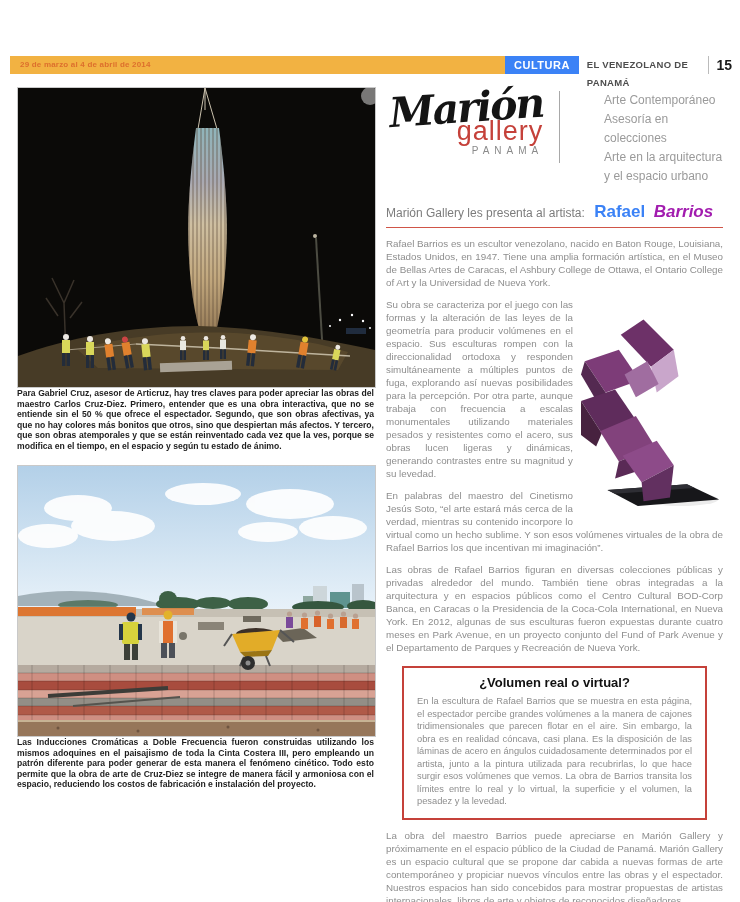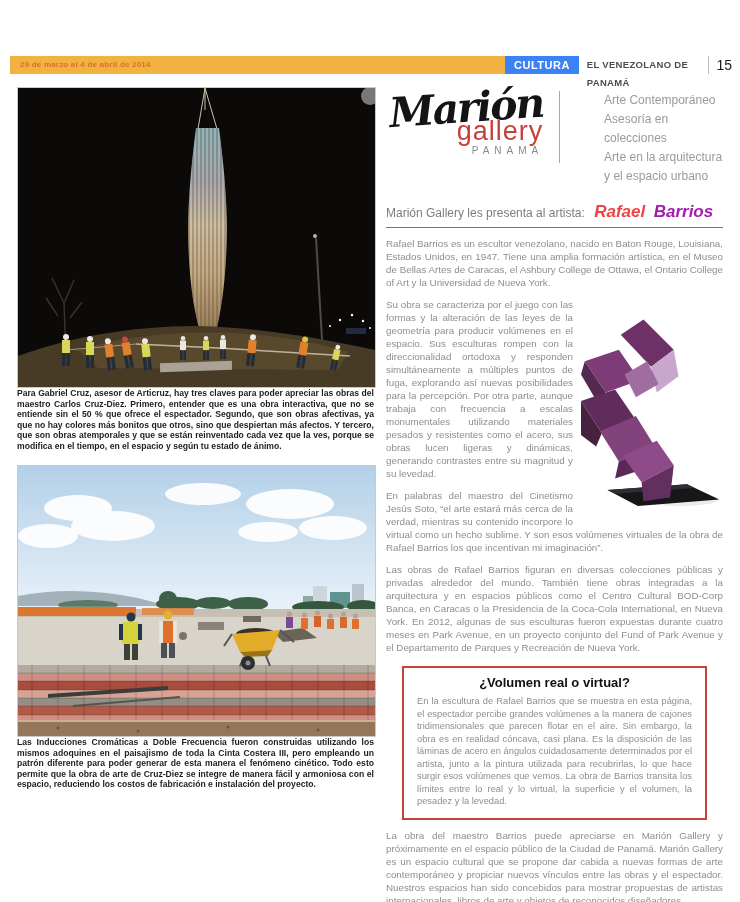--- a/index.html
+++ b/index.html
@@ -7,42 +7,42 @@
     width:740px;height:902px;position:relative;background:#ffffff;
     font-family:"Liberation Sans",sans-serif;overflow:hidden;
   }
   
   .masthead{position:absolute;top:56px;left:10px;width:722px;height:18px;display:flex;align-items:stretch;}
   .date-bar{flex:0 0 485px;background:#f2b242;color:#dd6f2d;font-size:8px;font-weight:bold;
     line-height:18px;padding-left:10px;letter-spacing:.2px;}
   .cultura-block{background:#3b82f6;color:#ffffff;font-weight:bold;font-size:11px;line-height:18px;
     padding:0 9px;letter-spacing:.5px;}
   .pub-name{color:#4d4d4d;font-weight:bold;font-size:9.5px;line-height:18px;padding:0 7px 0 8px;letter-spacing:.3px;}
-  .page-num{color:#1a1a1a;font-weight:normal;font-size:14px;line-height:18px;border-left:1px solid #bbb;padding-left:7px;}
+  .page-num{color:#1a1a1a;font-weight:bold;font-size:14px;line-height:18px;border-left:1px solid #bbb;padding-left:7px;}
   
   .content{position:absolute;top:87px;left:17px;width:706px;display:flex;gap:12px;}
   .col-left{width:357px;flex:0 0 357px;}
   .col-right{width:337px;flex:1;}
   .photo{display:block;border:1px solid #c9c9c9;background:#000;}
   .caption{font-size:8.6px;font-weight:bold;color:#1e1e1e;line-height:10.5px;text-align:justify;
     letter-spacing:0;}
   .photo2-wrap{margin-top:14px;}
   
   .logo-row{display:flex;align-items:flex-start;margin-top:2px;}
   .logo-left{width:172px;text-align:right;padding-right:4px;}
   .logo-main{display:inline-block;font-family:"DejaVu Serif",serif;font-style:italic;font-weight:bold;
     color:#141414;font-size:41px;line-height:38px;letter-spacing:-2px;transform:rotate(-4deg);}
   .logo-sub{color:#c5413a;font-size:27px;line-height:24px;margin-top:-8px;letter-spacing:1px;font-weight:400;}
   .logo-city{color:#8a8a8a;font-size:10px;letter-spacing:5px;margin-top:2px;}
   .logo-divider{width:1px;background:#a8a8a8;height:72px;margin:2px 12px 0 12px;}
   .taglines{color:#9a9a9a;font-size:12px;line-height:19px;padding-top:2px;margin-left:32px;}
   
   .presenta{margin-top:16px;border-bottom:1px solid #d05548;padding-bottom:5px;white-space:nowrap;}
   .presenta .prefix{color:#7c7c7c;font-size:12px;}
-  .presenta .first{color:#ef4444;font-size:17px;font-style:italic;font-weight:bold;margin-left:5px;}
+  .presenta .first{color:#3b82f6;font-size:17px;font-weight:bold;margin-left:5px;}
   .presenta .last{color:#a21caf;font-size:17px;font-style:italic;font-weight:bold;margin-left:4px;}
   
   .para{color:#8e8e8e;font-size:9.8px;line-height:13px;text-align:justify;margin-top:9px;}
   .wrap-region{margin-top:0;}
   .wrap-region::after{content:"";display:block;clear:both;}
   .sculpt-float{float:right;width:142px;margin:4px 0 2px 8px;}
   .vol-box{border:2px solid #c5413a;margin:12px 16px 0 16px;padding:7px 13px 10px 13px;}
   .vol-title{text-align:center;font-weight:bold;color:#111;font-size:13px;margin-bottom:5px;}
   .vol-body{color:#8e8e8e;font-size:9.3px;line-height:12.5px;text-align:justify;}
 </style>

